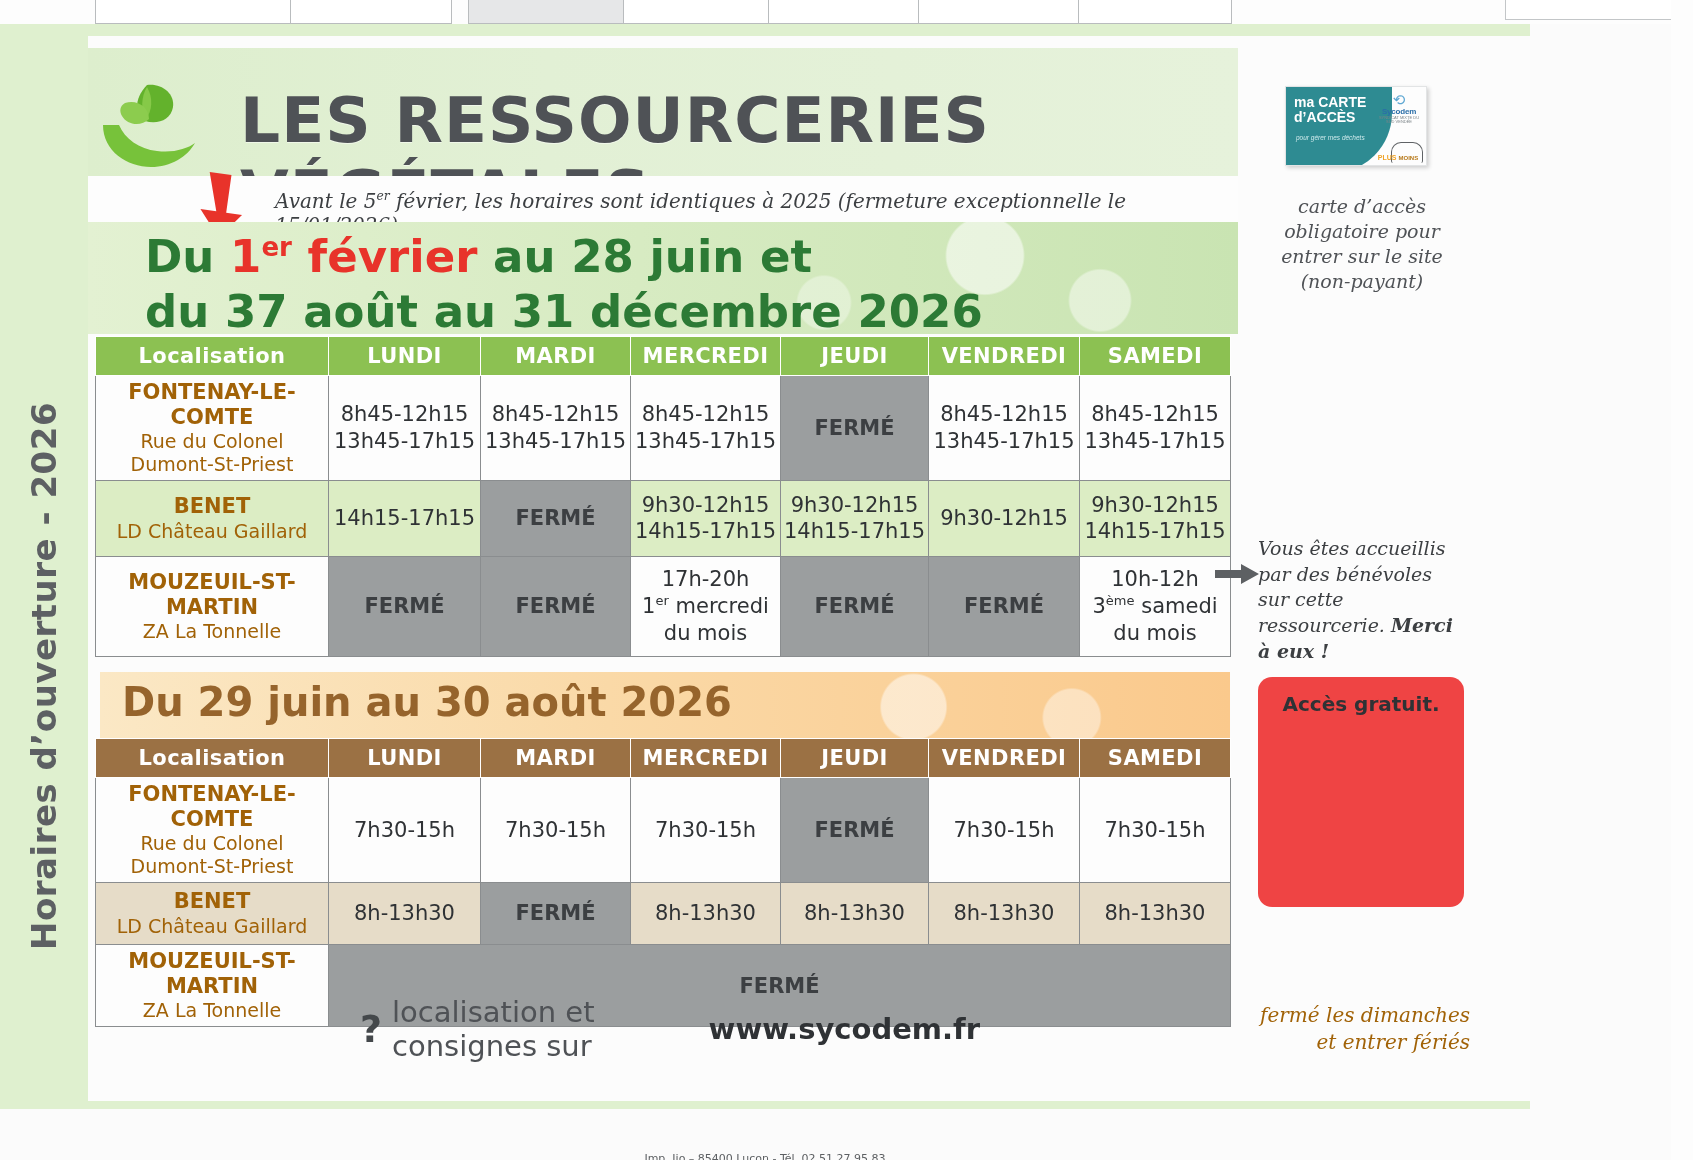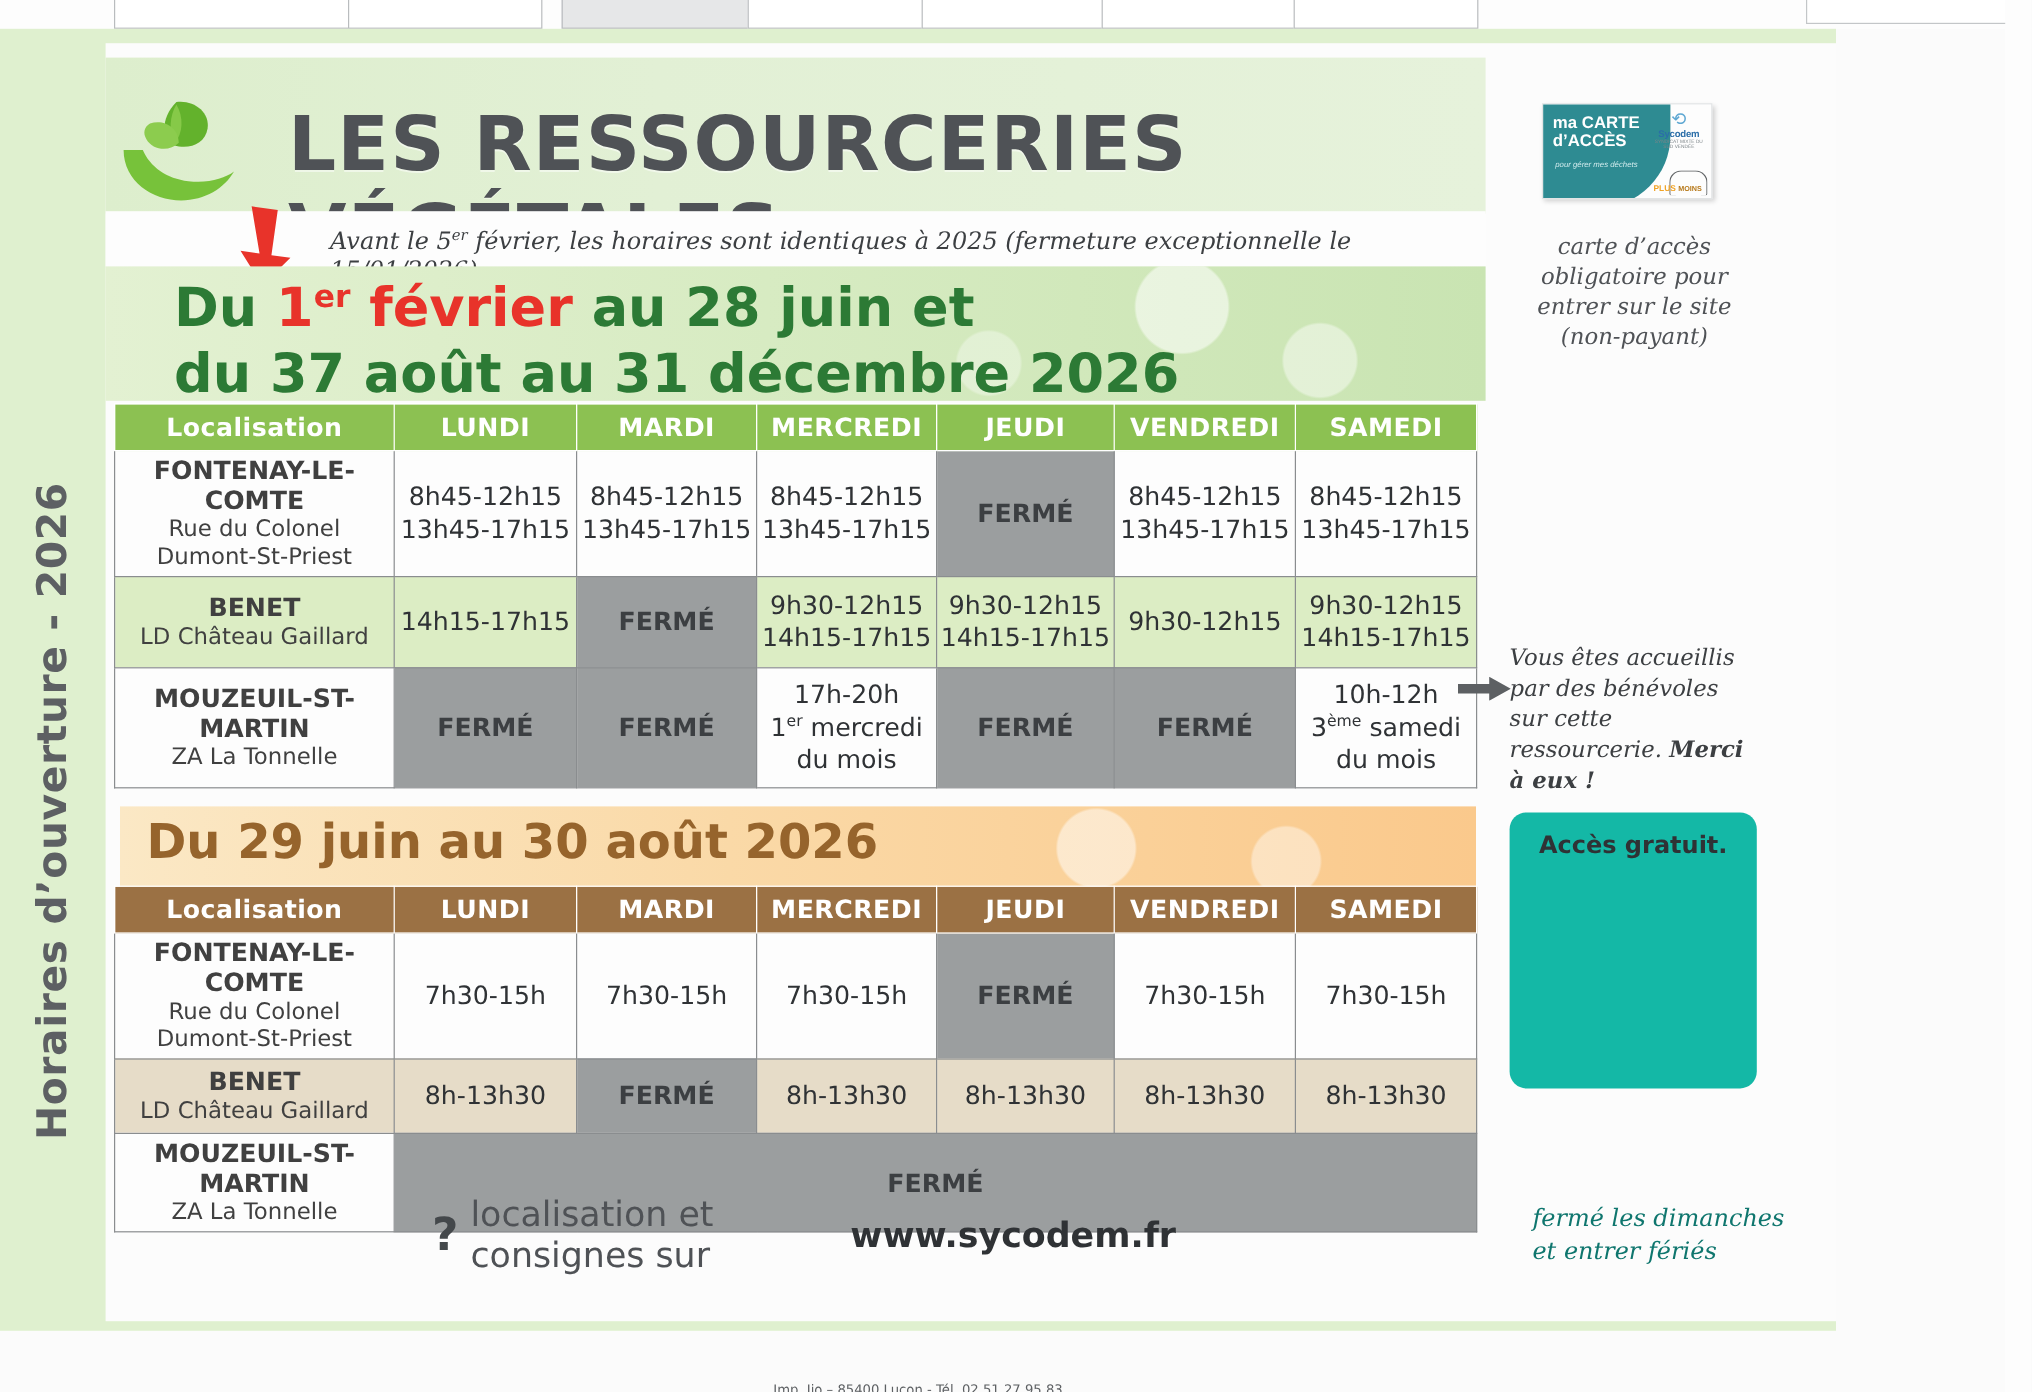--- a/index.html
+++ b/index.html
@@ -169,21 +169,21 @@
   }
   table.sched thead th{
     color:#ffffff;font-size:21px;font-weight:bold;height:36px;
     letter-spacing:.4px;border-color:#ffffff;
   }
   #table1 thead th{background:#8cc152;}
   #table2 thead th{background:#9b7144;}
   #table1{left:95px;top:312px;width:1135px;}
   #table2{left:95px;top:714px;width:1135px;}
 
-  td.loc{font-size:20px;color:#404040;line-height:1.2;padding:4px 2px;}
+  td.loc{font-size:20px;color:#a16207;line-height:1.2;padding:4px 2px;}
   td.loc .big{font-weight:bold;font-size:21px;display:block;}
   td.loc .small{font-size:19px;display:block;}
   td.hours{font-size:21px;color:#2f3235;line-height:1.28;padding:4px 2px;}
   td.ferme{font-size:21px;font-weight:bold;color:#3c3f42;background:#9b9e9f;}
   td.hours .sup{font-size:.62em;vertical-align:super;}
 
   #table1 tr.r1 td{background:#fdfdfd;}
   #table1 tr.r2 td{background:#dcedc4;}
   #table1 tr.r3 td{background:#fdfdfd;}
   #table1 tr td.ferme{background:#9b9e9f;}
@@ -200,34 +200,33 @@
     font-family:"DejaVu Serif", serif;
   }
   #benevoles b{font-weight:bold;}
   #benevoles-arrow{
     position:absolute;left:1215px;top:540px;width:44px;height:20px;
   }
 
   
   #info-box{
     position:absolute;left:1258px;top:653px;width:206px;height:230px;
-    background:#14b8a6;border-radius:14px;
+    background:#ef4444;border-radius:14px;
     padding:14px 12px 0 12px;box-sizing:border-box;
     text-align:center;font-size:20px;line-height:1.32;color:#2f3235;
     font-family:"DejaVu Sans", sans-serif;
   }
   #info-box b{font-weight:bold;}
   #info-box .t1{font-weight:bold;display:block;margin-bottom:12px;}
 
   
   #closed-note{
     position:absolute;left:1255px;top:978px;width:215px;
-    text-align:left;font-style:italic;font-size:20px;line-height:1.35;color:#0f766e;
+    text-align:right;font-style:italic;font-size:20px;line-height:1.35;color:#a16207;
     font-family:"DejaVu Serif", serif;
-    margin-left:22px;
   }
 
   
   #footer-line{
     position:absolute;left:360px;top:985px;width:620px;height:40px;
     display:flex;align-items:center;gap:10px;
     font-size:29px;color:#4f5256;
     font-family:"DejaVu Sans", sans-serif;
   }
   #footer-line .q{font-size:38px;font-weight:bold;color:#44484b;line-height:1;}

